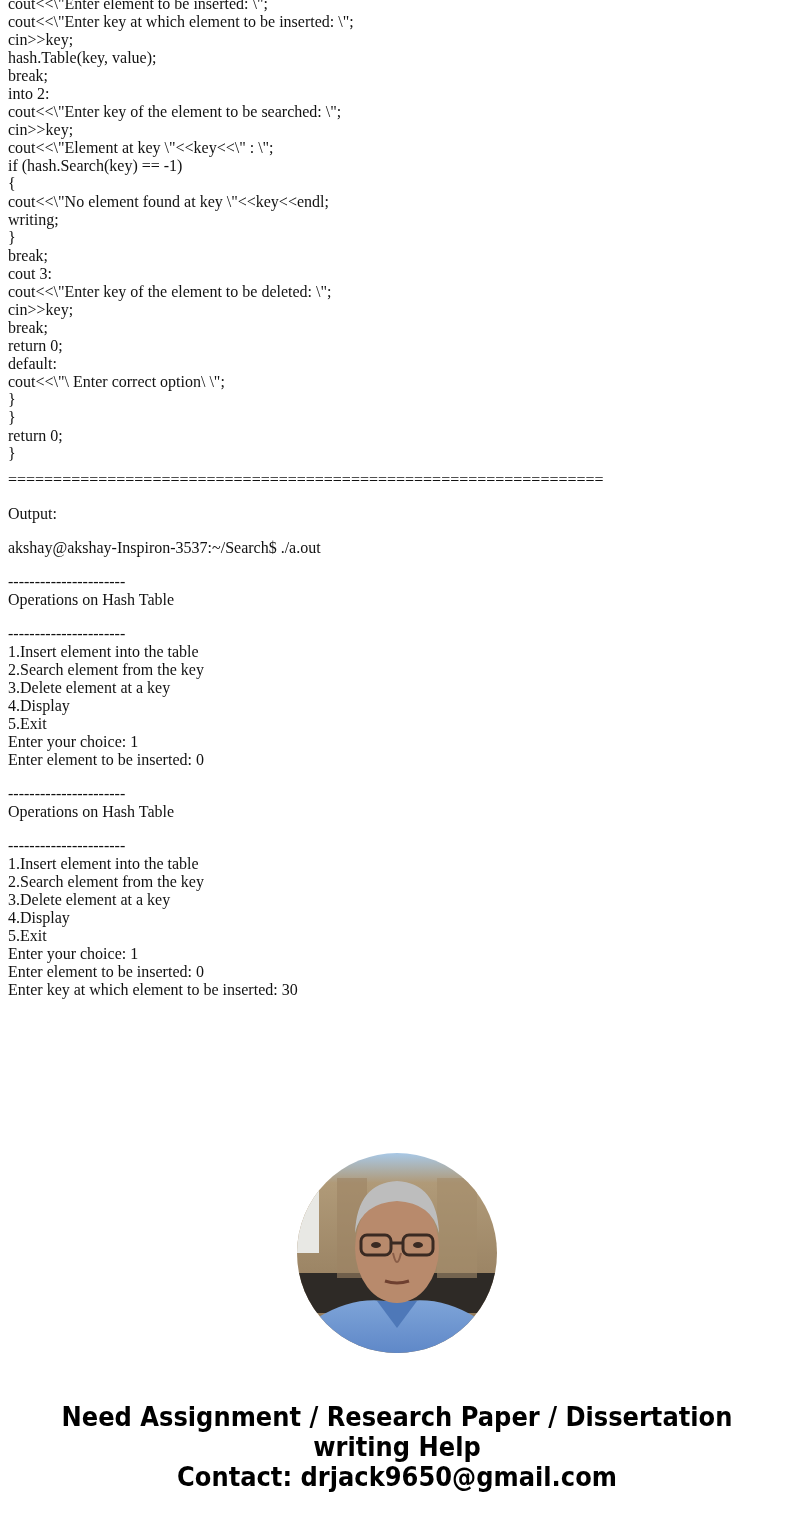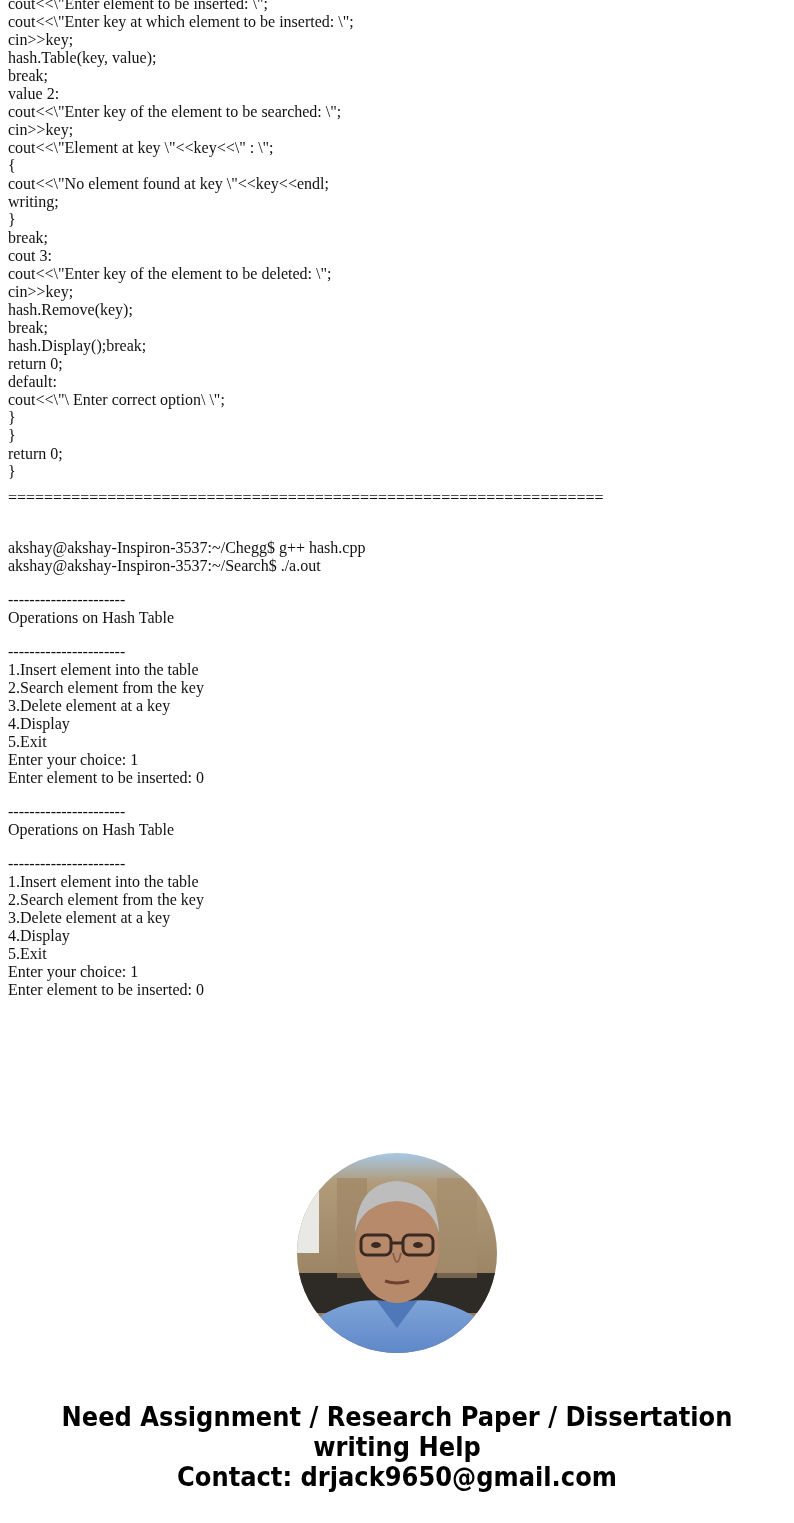--- a/index.html
+++ b/index.html
@@ -26,49 +26,48 @@
 </head>
 <body>
 
 <div class="doc">
   <div>
     <div class="line">cout&lt;&lt;\"Enter element to be inserted: \";</div>
     <div class="line">cout&lt;&lt;\"Enter key at which element to be inserted: \";</div>
     <div class="line">cin&gt;&gt;key;</div>
     <div class="line">hash.Table(key, value);</div>
     <div class="line">break;</div>
-    <div class="line">value 2:</div>
+    <div class="line">into 2:</div>
     <div class="line">cout&lt;&lt;\"Enter key of the element to be searched: \";</div>
     <div class="line">cin&gt;&gt;key;</div>
     <div class="line">cout&lt;&lt;\"Element at key \"&lt;&lt;key&lt;&lt;\" : \";</div>
+    <div class="line">if (hash.Search(key) == -1)</div>
     <div class="line">{</div>
     <div class="line">cout&lt;&lt;\"No element found at key \"&lt;&lt;key&lt;&lt;endl;</div>
     <div class="line">writing;</div>
     <div class="line">}</div>
     <div class="line">break;</div>
     <div class="line">cout 3:</div>
     <div class="line">cout&lt;&lt;\"Enter key of the element to be deleted: \";</div>
     <div class="line">cin&gt;&gt;key;</div>
-    <div class="line">hash.Remove(key);</div>
     <div class="line">break;</div>
-    <div class="line">hash.Display();break;</div>
     <div class="line">return 0;</div>
     <div class="line">default:</div>
     <div class="line">cout&lt;&lt;\"\ Enter correct option\ \";</div>
     <div class="line">}</div>
     <div class="line">}</div>
     <div class="line">return 0;</div>
     <div class="line">}</div>
   </div>
 
   <div class="gap" style="height:8px"></div>
   <div class="sep">==================================================================</div>
   <div class="gap"></div>
+  <div class="line">Output:</div>
   <div class="gap"></div>
-  <div class="line">akshay@akshay-Inspiron-3537:~/Chegg$ g++ hash.cpp</div>
   <div class="line">akshay@akshay-Inspiron-3537:~/Search$ ./a.out</div>
   <div class="gap"></div>
 
   <div>
     <div class="line">----------------------</div>
     <div class="line">Operations on Hash Table</div>
     <div class="gap"></div>
     <div class="line">----------------------</div>
     <div class="line">1.Insert element into the table</div>
     <div class="line">2.Search element from the key</div>
@@ -85,20 +84,21 @@
     <div class="line">Operations on Hash Table</div>
     <div class="gap"></div>
     <div class="line">----------------------</div>
     <div class="line">1.Insert element into the table</div>
     <div class="line">2.Search element from the key</div>
     <div class="line">3.Delete element at a key</div>
     <div class="line">4.Display</div>
     <div class="line">5.Exit</div>
     <div class="line">Enter your choice: 1</div>
     <div class="line">Enter element to be inserted: 0</div>
+    <div class="line">Enter key at which element to be inserted: 30</div>
   </div>
 </div>
 
 <div class="avatar-wrap">
   <svg width="200" height="200" viewBox="0 0 200 200">
     <defs>
       <linearGradient id="wall" x1="0" y1="0" x2="0" y2="1">
         <stop offset="0" stop-color="#a8c8e6"></stop>
         <stop offset="0.15" stop-color="#b09a78"></stop>
         <stop offset="1" stop-color="#8a7254"></stop>

